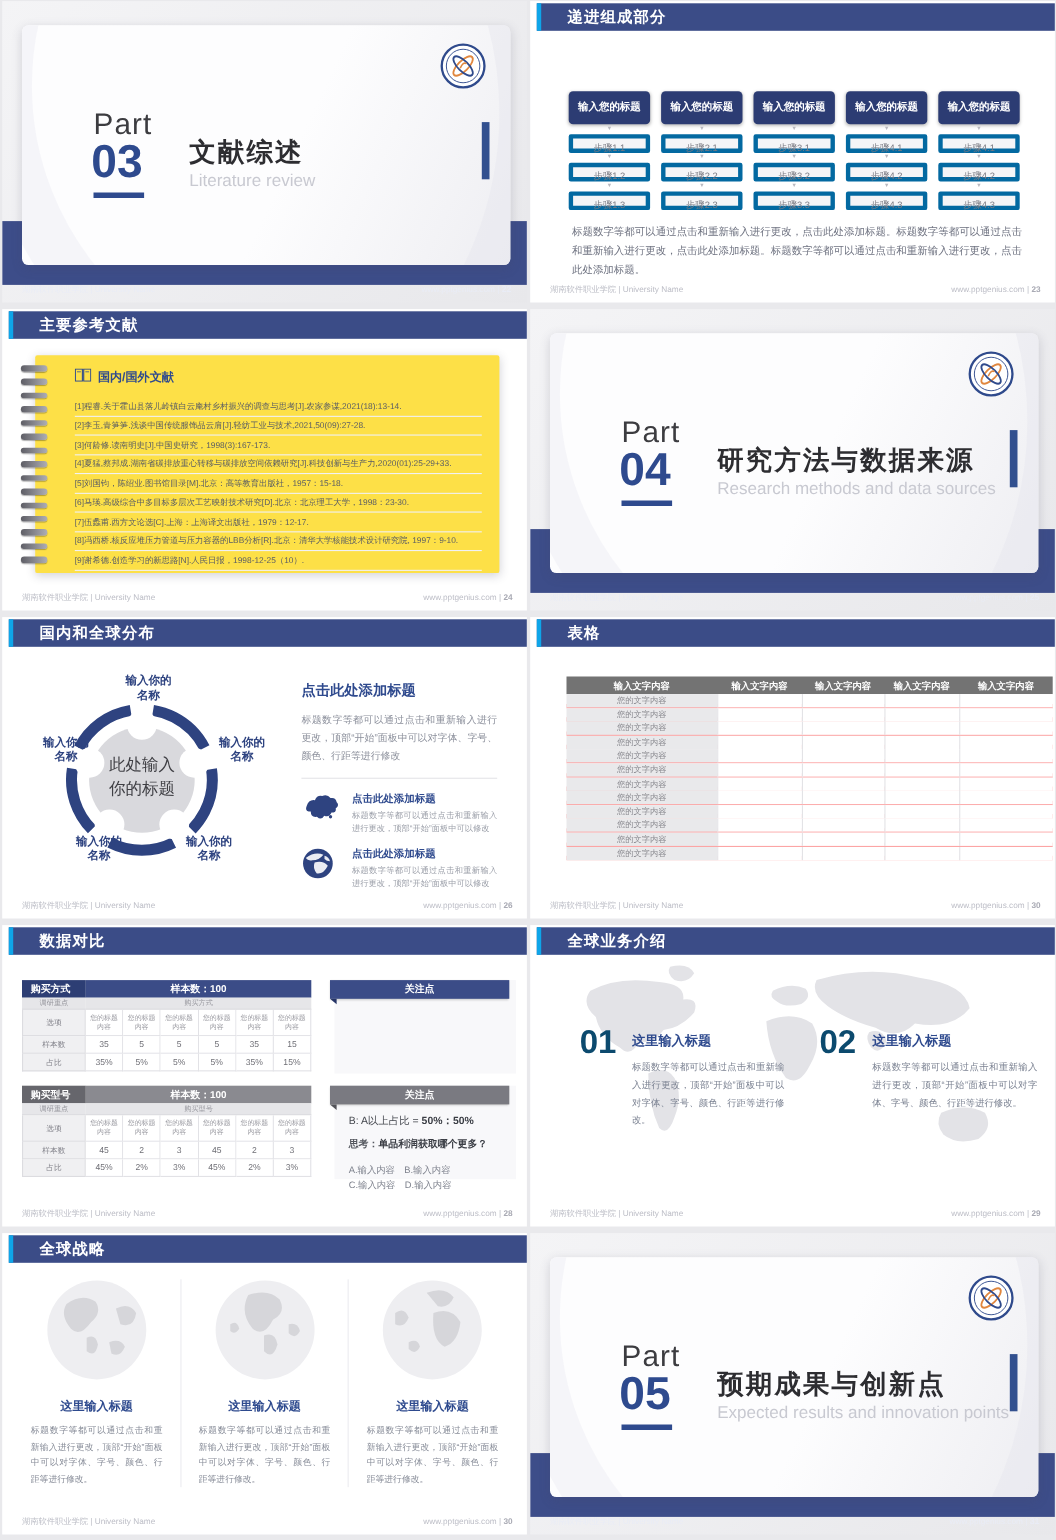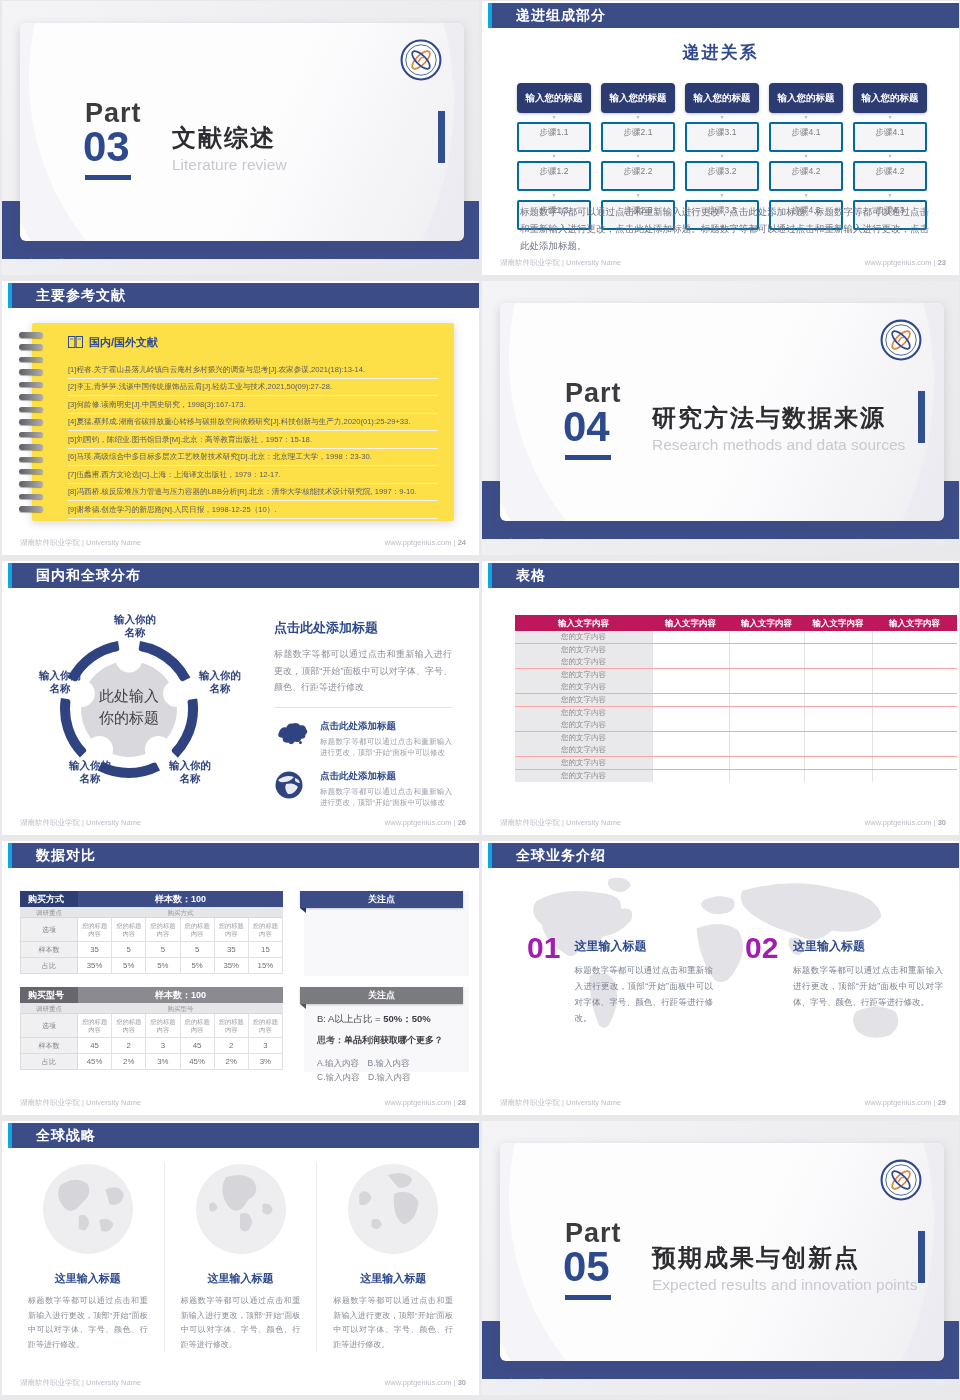--- a/index.html
+++ b/index.html
@@ -9,21 +9,21 @@
 
   
   .title-slide{background:linear-gradient(135deg,#f4f4f6,#e8e8eb);}
   .ts-band{position:absolute;left:0;top:200px;width:100%;height:58px;background:#3d4d89;z-index:1;}
   .ts-card{position:absolute;left:18px;top:22px;width:444px;height:218px;border-radius:6px;z-index:2;
            background:linear-gradient(115deg,#fdfdfe 55%,#eeeef2);box-shadow:0 3px 10px rgba(70,70,95,.20);overflow:hidden;}
   .ts-card::before{content:"";position:absolute;right:-60px;top:-300px;width:620px;height:620px;border-radius:50%;
            border:70px solid rgba(232,232,238,.55);}
   .ts-card::after{content:"";position:absolute;right:-130px;top:-250px;width:520px;height:520px;border-radius:50%;
            border:45px solid rgba(244,244,248,.9);}
-  .ts-part{position:absolute;left:65px;top:75px;font-size:27px;font-weight:bold;color:#3c3c40;letter-spacing:1px;z-index:3;}
+  .ts-part{position:absolute;left:65px;top:75px;font-size:27px;font-weight:normal;color:#3c3c40;letter-spacing:1px;z-index:3;}
   .ts-num{position:absolute;left:63px;top:102px;font-size:42px;font-weight:bold;color:#2e4a8e;line-height:1.05;z-index:3;}
   .ts-underline{position:absolute;left:65px;top:152px;width:46px;height:5px;background:#2e4a8e;z-index:3;}
   .ts-title{position:absolute;left:152px;top:99px;font-size:24px;font-weight:bold;color:#2d2d31;letter-spacing:2px;z-index:3;white-space:nowrap;}
   .ts-sub{position:absolute;left:152px;top:133px;font-size:15.5px;color:#c8c9d1;z-index:3;white-space:nowrap;}
   .ts-logo{position:absolute;right:22px;top:16px;width:42px;height:42px;z-index:3;}
   .ts-tab{position:absolute;right:19px;top:88px;width:7px;height:52px;background:#32508f;z-index:4;}
   .ts-foot{position:absolute;left:18px;right:14px;bottom:7px;z-index:5;color:#e9ecf6;font-size:7.5px;display:flex;justify-content:space-between;}
   .ts-foot b{font-size:8px;}
 
   
@@ -32,21 +32,21 @@
           color:#fff;font-size:14px;font-weight:bold;padding-left:24px;letter-spacing:1px;}
   .c-foot{position:absolute;bottom:7px;left:18px;right:13px;font-size:7.5px;color:#bcbdc6;display:flex;justify-content:space-between;}
   .c-foot b{color:#a9aab4;}
 
   
   .c23-title{position:absolute;top:40px;left:0;width:100%;text-align:center;color:#2f4a8e;font-size:17px;font-weight:bold;letter-spacing:2px;}
   .c23-cols{position:absolute;left:35px;top:82px;width:410px;display:flex;gap:10px;}
   .p-col{width:74px;}
   .p-head{height:30px;line-height:30px;background:#2c3c73;border-radius:4px;color:#fff;font-size:9.5px;font-weight:bold;text-align:center;box-shadow:0 1px 3px rgba(0,0,0,.25);}
   .p-arrow{height:9px;line-height:9px;font-size:6px;color:#b9b9c0;text-align:center;}
-  .p-step{height:30px;line-height:17px;background:#f5f5f7;border:2px solid #0369a1;border-radius:2px;color:#7a7a82;font-size:8.5px;text-align:center;box-sizing:border-box;}
+  .p-step{height:17px;line-height:17px;background:#f5f5f7;border:4px solid #0369a1;border-radius:2px;color:#7a7a82;font-size:8.5px;text-align:center;box-sizing:border-box;}
   .c23-body{position:absolute;left:38px;right:30px;top:202px;font-size:9.5px;line-height:17px;color:#6e7280;text-align:justify;}
 
   
   .notebook{position:absolute;left:30px;top:42px;right:25px;height:198px;background:#fde047;border-radius:2px;box-shadow:0 2px 9px rgba(60,60,80,.22);}
   .rings{position:absolute;left:-13px;top:9px;bottom:9px;width:26px;display:flex;flex-direction:column;justify-content:space-between;}
   .ring{width:24px;height:5.5px;border-radius:3px;background:linear-gradient(90deg,#5e5e66,#aeaeb4);box-shadow:0 1px 1px rgba(0,0,0,.3);}
   .nb-head{position:absolute;left:36px;top:12px;display:flex;align-items:center;gap:6px;color:#2f4a8e;font-weight:bold;font-size:11px;}
   .refs{position:absolute;left:36px;right:16px;top:38px;}
   .ref{font-size:7.6px;color:#595c64;line-height:9.5px;padding:3.5px 0;border-bottom:1px solid #f1f1f4;white-space:nowrap;overflow:hidden;}
 
@@ -58,21 +58,21 @@
   .r-title{font-size:13px;font-weight:bold;color:#2f4a8e;}
   .r-body{margin-top:9px;font-size:9px;line-height:16.5px;color:#8b8f9b;text-align:justify;}
   .r-div{border-top:1px solid #e4e4e8;margin:11px 0 12px;}
   .r-item{display:flex;gap:10px;margin-bottom:11px;}
   .r-item .icon{width:36px;flex:0 0 36px;}
   .ri-title{font-size:9.5px;font-weight:bold;color:#2f4a8e;}
   .ri-body{font-size:7.5px;line-height:11.5px;color:#9a9ea8;margin-top:3px;text-align:justify;}
 
   
   .t27{position:absolute;left:33px;top:54px;right:2px;}
-  .t27-head{display:grid;grid-template-columns:137px 77px 75px 68px 1fr;height:16px;background:#be185d;}
+  .t27-head{display:grid;grid-template-columns:137px 77px 75px 68px 1fr;height:16px;background:#737373;}
   .t27-head div{color:#fff;font-size:8.5px;font-weight:bold;text-align:center;line-height:16px;}
   .t27-row{display:grid;grid-template-columns:137px 77px 75px 68px 1fr;height:12.6px;border-bottom:4px solid #fca5a5;box-sizing:border-box;}
   .t27-c1{background:#e9e9eb;color:#8a8a90;font-size:7.5px;text-align:center;line-height:12px;}
   .t27-c{background:#fff;border-left:1px solid #e3e3e6;}
 
   
   .cmp{position:absolute;left:18px;width:263px;display:grid;grid-template-columns:58px repeat(6,1fr);}
   .cmp>div{box-sizing:border-box;}
   .c-name{height:16px;line-height:16px;background:#2d3e74;color:#fff;font-size:9px;font-weight:bold;padding-left:8px;}
   .c-sample{height:16px;line-height:16px;background:#3b4c87;color:#fff;font-size:9px;font-weight:bold;text-align:center;}
@@ -92,21 +92,21 @@
   .pA-row .val{font-size:13.5px;font-weight:bold;color:#2e4a8e;margin-left:6px;}
   .pB-body{position:absolute;left:13px;right:9px;top:26px;}
   .pB-l1{font-size:9.5px;color:#45484f;}
   .pB-l1 b,.pB-l2 b{color:#3a3d44;}
   .pB-l2{font-size:9px;color:#55585f;margin-top:8px;font-weight:bold;}
   .pB-l3{font-size:8.5px;color:#7e828d;margin-top:9px;line-height:14px;}
 
   
   .map29{position:absolute;left:0;top:32px;width:100%;height:208px;}
   .i29{position:absolute;top:92px;display:flex;gap:8px;}
-  .i29 .num{width:40px;font-size:30px;font-weight:bold;color:#a21caf;line-height:1;}
+  .i29 .num{width:40px;font-size:30px;font-weight:bold;color:#0c4a6e;line-height:1;}
   .i29 .tt{font-size:12px;font-weight:bold;color:#2e4a8e;margin-top:5px;}
   .i29 .bd{font-size:8.5px;color:#7b8292;line-height:16px;text-align:justify;margin-top:7px;}
 
   
   .g30{position:absolute;left:10px;right:10px;top:42px;display:flex;}
   .g-item{flex:1;padding:0 16px;}
   .g-item + .g-item{border-left:1px solid #ececf0;}
   .g-globe{display:block;margin:0 auto;}
   .g-title{text-align:center;font-size:11px;font-weight:bold;color:#2e4a8e;margin-top:16px;}
   .g-body{font-size:8px;color:#878c98;line-height:14.5px;text-align:justify;margin-top:8px;}
@@ -136,21 +136,20 @@
       <div class="ts-tab"></div>
     </div>
     <div class="ts-foot">
       <span>湖南软件职业学院 | University Name</span>
       <span><span>www.pptgenius.com</span><span> | </span><b>22</b></span>
     </div>
   </section>
 
   <section class="slide content-slide">
     <header class="c-head">递进组成部分</header>
-    <div class="c23-title">递进关系</div>
     <div class="c23-cols">
         <div class="p-col">
           <div class="p-head">输入您的标题</div>
           <div class="p-arrow">▾</div>
           <div class="p-step">步骤1.1</div>
           <div class="p-arrow">▾</div>
           <div class="p-step">步骤1.2</div>
           <div class="p-arrow">▾</div>
           <div class="p-step">步骤1.3</div>
         </div>

